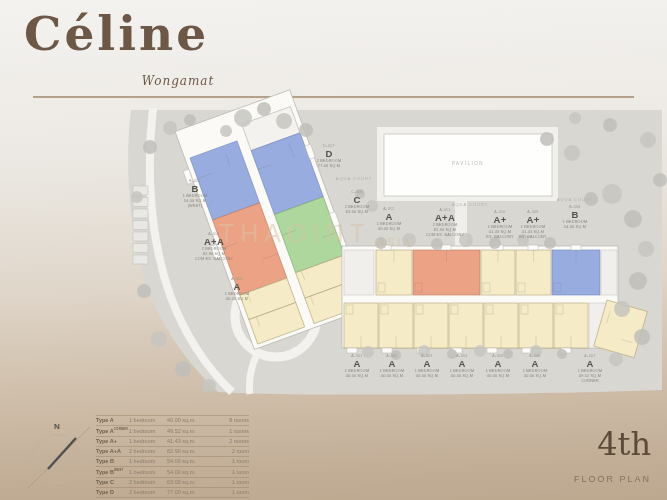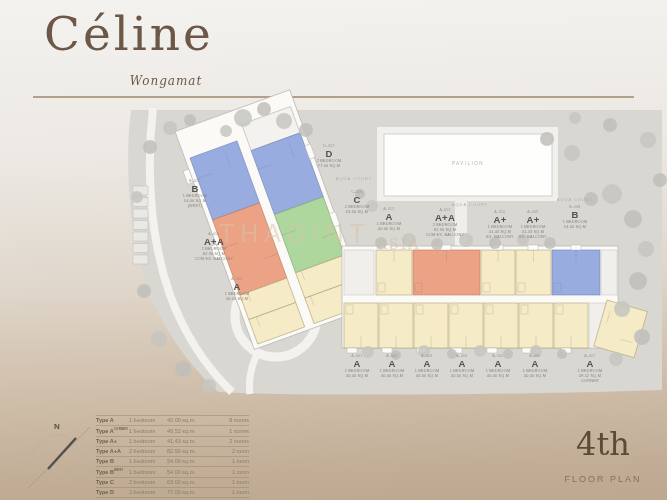--- a/index.html
+++ b/index.html
@@ -3,62 +3,62 @@
 <meta charset="utf-8">
 <style>
   html,body{margin:0;padding:0;}
   body{font-family:"Liberation Sans",sans-serif;}
   .stage{
     position:relative;width:667px;height:500px;overflow:hidden;
     background:linear-gradient(178deg,#f4f2ef 0%,#ece9e4 30%,#e0d7cb 55%,#d0bfab 75%,#c2ae97 92%,#bca78f 100%);
   }
   
   .brand{
-    position:absolute;left:44px;top:8px;width:210px;
-    font-family:"DejaVu Serif",serif;font-weight:400;
+    position:absolute;left:24px;top:8px;width:210px;
+    font-family:"DejaVu Serif",serif;font-weight:700;
     font-size:47px;letter-spacing:3px;color:#6d5847;line-height:1.1;
   }
   .brand-sub{
-    position:absolute;left:126px;top:74px;width:80px;text-align:center;
+    position:absolute;left:138px;top:74px;width:80px;text-align:center;
     font-family:"DejaVu Serif",serif;font-style:italic;
     font-size:12px;color:#6d5847;letter-spacing:1px;
   }
   .divider{position:absolute;left:33px;top:96px;width:601px;height:2px;background:#b2a08a;}
   
   .plan-svg{position:absolute;left:0;top:0;}
   
   .ptext{position:absolute;text-align:center;color:#b3b2ae;}
   .pavilion-label{left:384px;top:161px;width:168px;font-size:4.5px;letter-spacing:1.5px;}
   .court-label{width:70px;margin-left:-35px;font-size:4px;letter-spacing:1px;color:#b0afab;}
   .watermark{left:219px;top:219px;width:150px;text-align:left;
     font-family:Liberation Sans, sans-serif;font-size:25px;letter-spacing:6px;
     color:rgba(216,196,166,0.5);}
   .watermark2{left:377px;top:236px;width:40px;text-align:left;
-    font-family:"DejaVu Serif",serif;font-size:14px;letter-spacing:2px;
+    font-family:"DejaVu Serif",serif;font-size:11px;letter-spacing:2px;
     color:rgba(210,190,160,0.55);}
   
   .ulabel{position:absolute;width:64px;margin-left:-32px;text-align:center;line-height:1.3;}
   .ucode{font-size:3.5px;color:#96958f;letter-spacing:.4px;}
   .uletter{font-size:9.5px;font-weight:bold;color:#53524d;line-height:1.15;letter-spacing:.3px;}
   .udesc{font-size:3.8px;color:#85847e;letter-spacing:.2px;}
   
   .compass{position:absolute;left:24px;top:418px;}
   .compass-n{position:absolute;left:30px;top:4px;font-size:8px;font-weight:bold;color:#55524c;}
   
   .legend{position:absolute;left:96px;top:415px;width:153px;}
   .lrow{display:flex;align-items:baseline;border-bottom:1px solid rgba(150,128,100,.45);
         padding:1px 0 2px 0;font-size:5.5px;color:#8d7e6b;}
   .lrow:first-child{border-top:1px solid rgba(150,128,100,.45);}
   .ltype{width:33px;font-weight:bold;color:#6f5f4b;}
   .ltype sup{font-size:3px;letter-spacing:.2px;}
   .lbed{width:38px;}
   .larea{width:46px;}
   .lrooms{margin-left:auto;text-align:right;}
   
-  .floor-mark{position:absolute;right:16px;top:428px;width:96px;text-align:center;}
+  .floor-mark{position:absolute;right:16px;top:428px;width:96px;text-align:right;}
   .floor-number{font-family:"DejaVu Serif",serif;font-size:32px;color:#5d4a38;line-height:1;}
   .floor-label{font-size:9px;letter-spacing:2px;color:#83725c;margin-top:14px;}
 </style>
 </head>
 <body>
 
 <div class="stage">
 
   <div class="brand">Céline</div>
   <div class="brand-sub">Wongamat</div>

